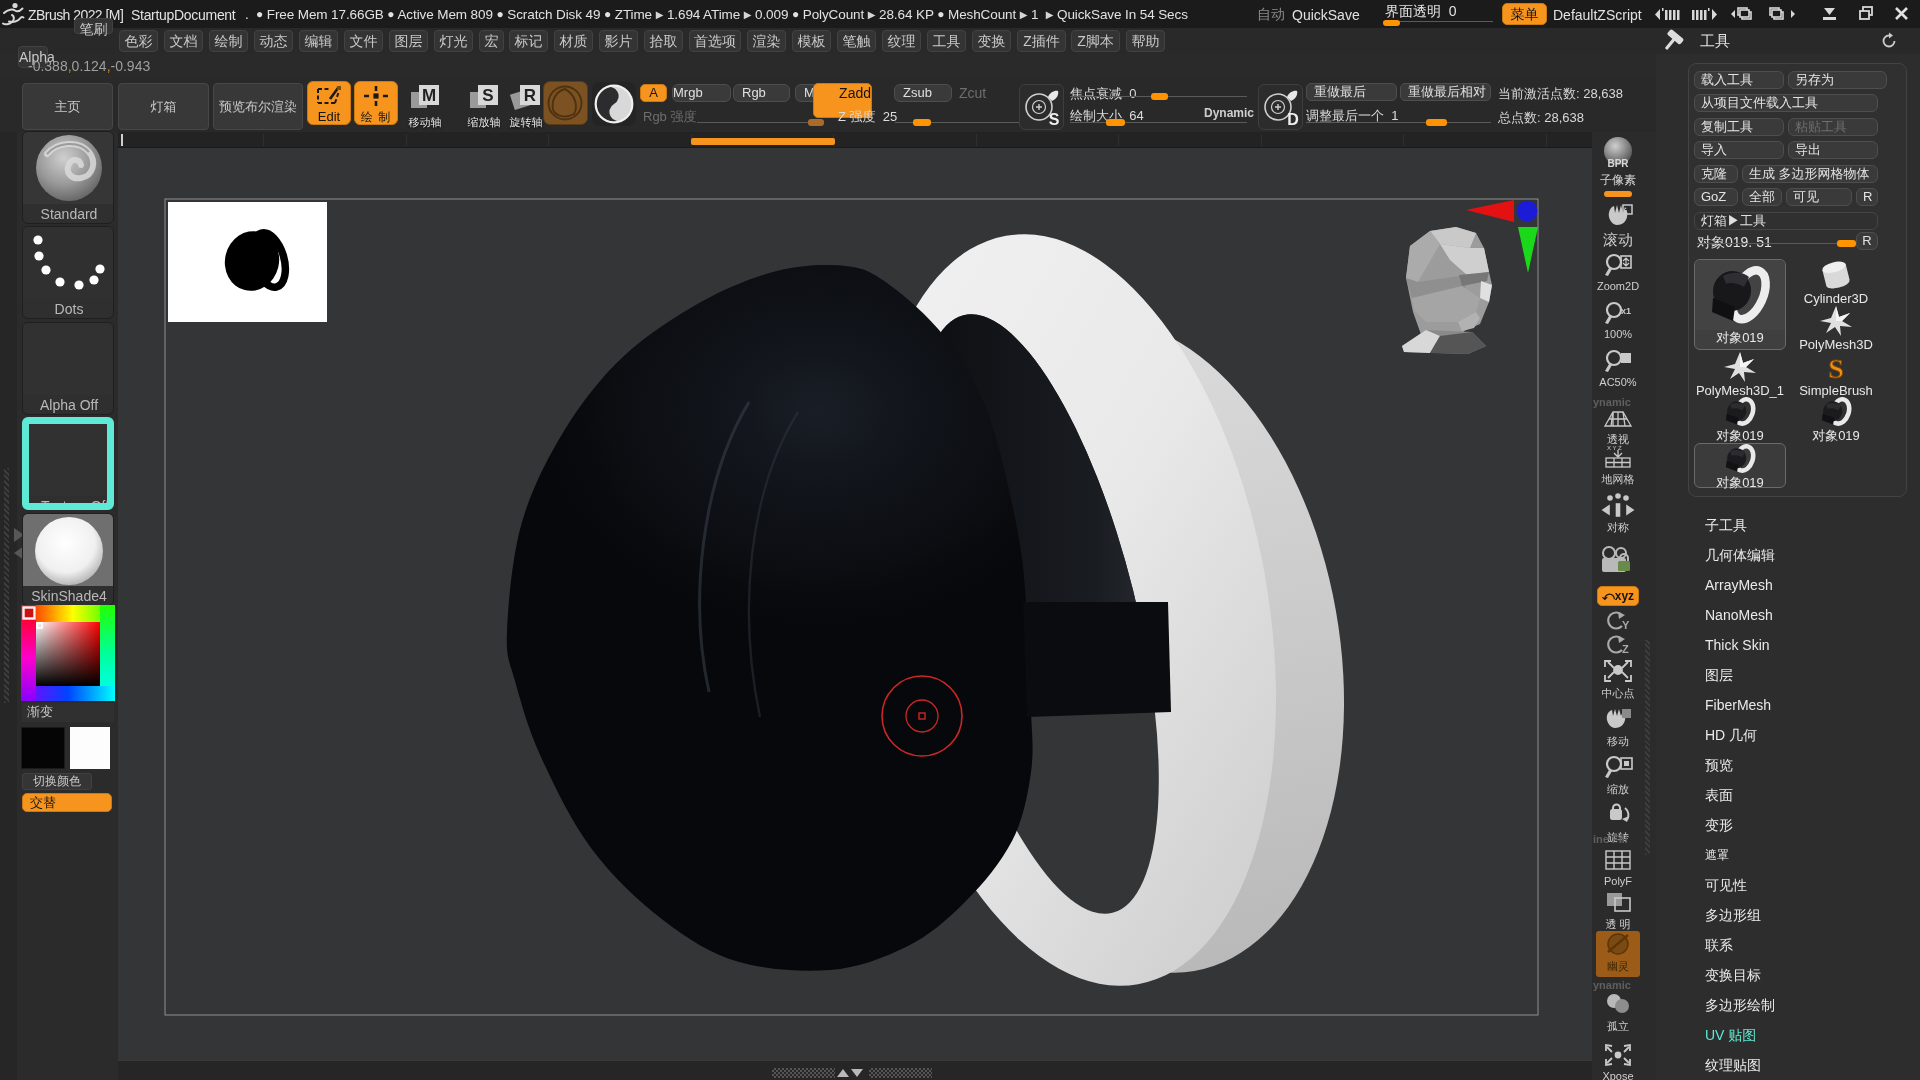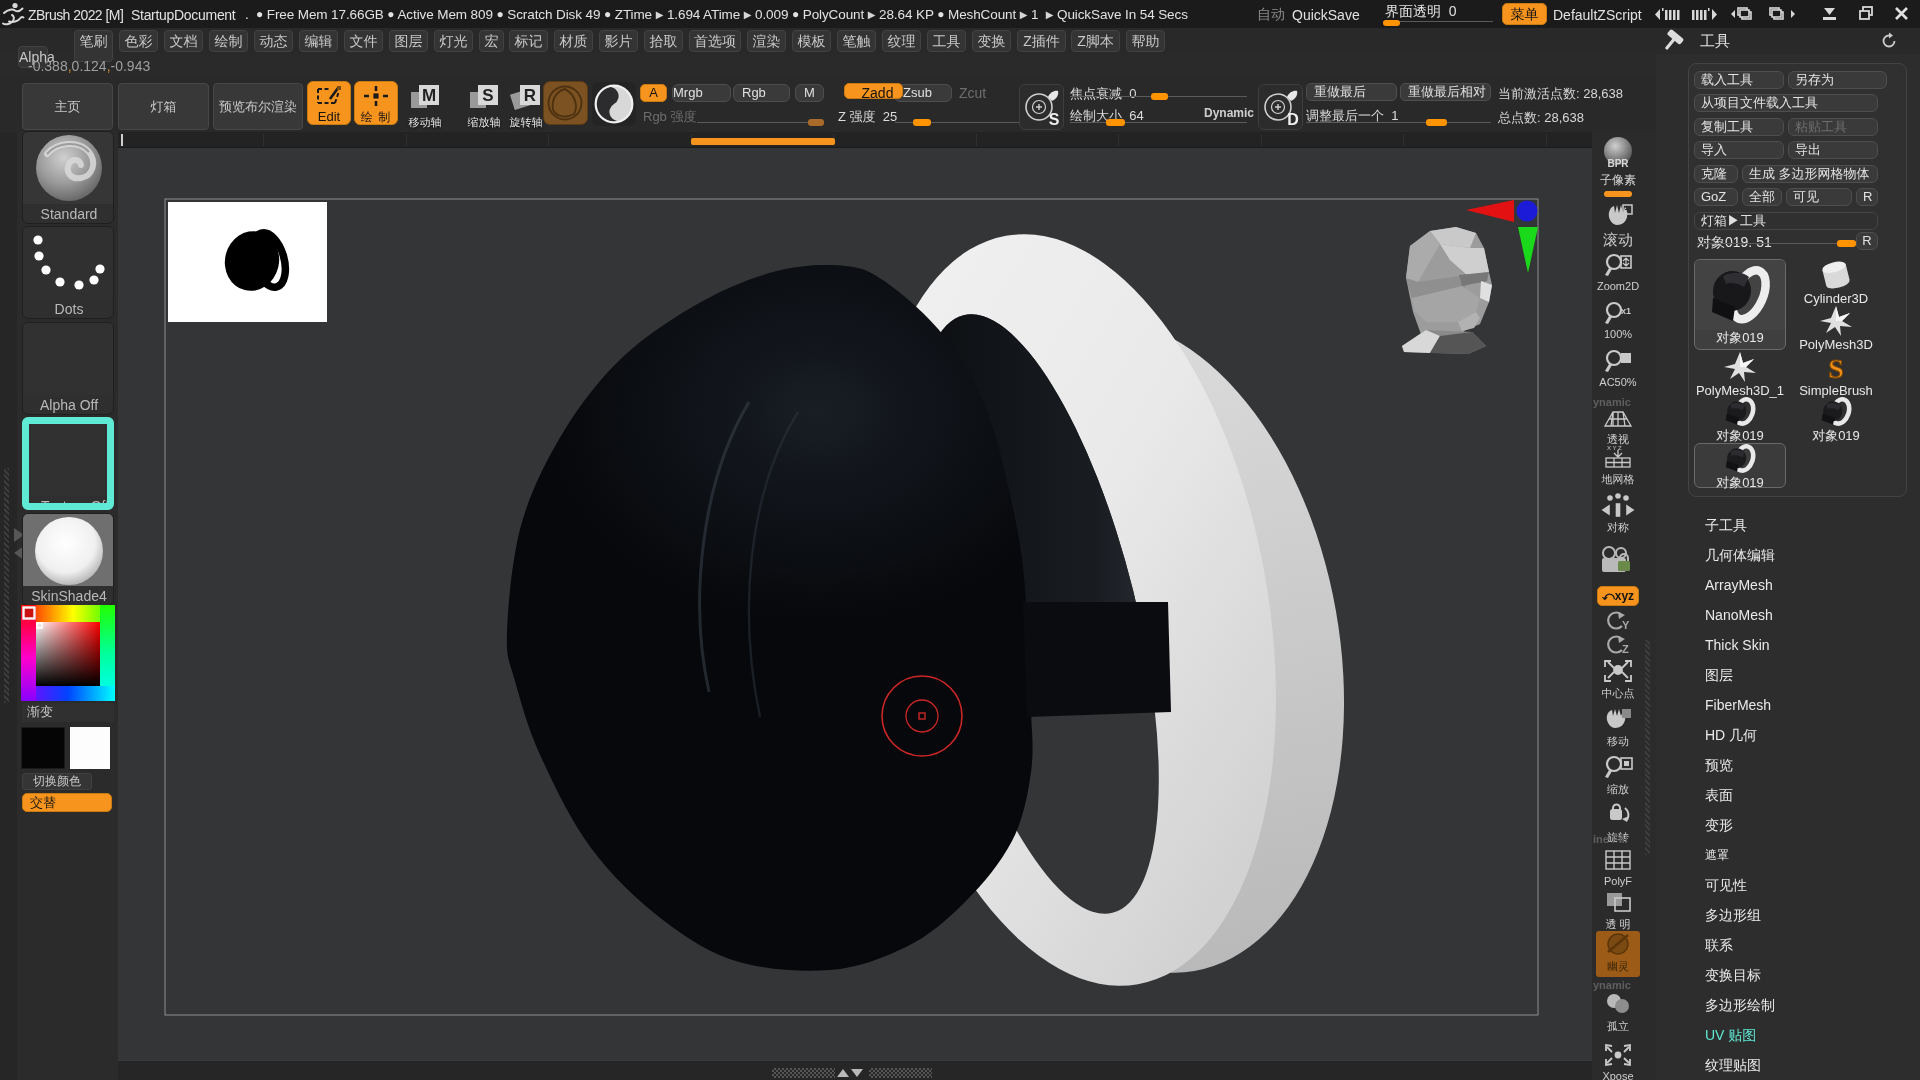--- a/index.html
+++ b/index.html
@@ -68,21 +68,21 @@
   </svg>
 <svg class="abs" style="left:1859px;top:6px" width="14" height="14" viewBox="0 0 14 14">
 <rect x="4" y="1" width="9" height="8" fill="none" stroke="#d8d8d8" stroke-width="1.8"></rect>
 <rect x="1" y="5" width="9" height="8" fill="#1b1b1b" stroke="#d8d8d8" stroke-width="1.8"></rect>
   </svg>
 <svg class="abs" style="left:1895px;top:7px" width="13" height="13" viewBox="0 0 13 13">
 <path d="M1,1 L12,12 M12,1 L1,12" stroke="#e0e0e0" stroke-width="2.6"></path>
   </svg>
 <div class="abs" style="left:0;top:28px;width:1920px;height:26px;background:#292929"></div>
 <div class="btn" style="left:18px;top:46px;width:30px;height:22px;line-height:20px">Alpha</div>
-<div class="btn" style="left:74px;top:30px;width:39px;height:32px;line-height:20px">笔刷</div>
+<div class="btn" style="left:74px;top:18px;width:39px;height:16px;line-height:20px">笔刷</div>
 <div class="btn" style="left:119px;top:30px;width:39px;height:22px;line-height:20px">色彩</div>
 <div class="btn" style="left:164px;top:30px;width:39px;height:22px;line-height:20px">文档</div>
 <div class="btn" style="left:209px;top:30px;width:39px;height:22px;line-height:20px">绘制</div>
 <div class="btn" style="left:254px;top:30px;width:39px;height:22px;line-height:20px">动态</div>
 <div class="btn" style="left:299px;top:30px;width:39px;height:22px;line-height:20px">编辑</div>
 <div class="btn" style="left:344px;top:30px;width:39px;height:22px;line-height:20px">文件</div>
 <div class="btn" style="left:389px;top:30px;width:39px;height:22px;line-height:20px">图层</div>
 <div class="btn" style="left:434px;top:30px;width:39px;height:22px;line-height:20px">灯光</div>
 <div class="btn" style="left:479px;top:30px;width:25px;height:22px;line-height:20px">宏</div>
 <div class="btn" style="left:509px;top:30px;width:39px;height:22px;line-height:20px">标记</div>
@@ -164,21 +164,21 @@
 <g transform="rotate(-30 24 24)">
 <path d="M24,4 A20,20 0 0 0 24,44 A10,10 0 0 1 24,24 A10,10 0 0 0 24,4 Z" fill="#2c2c2e"></path>
 </g>
 <circle cx="24" cy="24" r="20" fill="none" stroke="#f0f0f0" stroke-width="2.4"></circle>
 </svg>
 <div class="orangebtn" style="left:640px;top:84px;width:27px;height:18px;font-size:13px;line-height:16px">A</div>
 <div class="tbtn" style="left:672px;top:84px;width:59px;line-height:16px;text-align:left;padding-left:0">Mrgb</div>
 <div class="tbtn" style="left:733px;top:84px;width:57px;line-height:16px;text-align:left;padding-left:8px">Rgb</div>
 <div class="tbtn" style="left:795px;top:84px;width:29px;line-height:16px;text-align:left;padding-left:8px">M</div>
 <div class="tbtn" style="left:894px;top:84px;width:58px;line-height:16px;text-align:left;padding-left:8px">Zsub</div>
-<div class="orangebtn" style="left:844px;top:83px;width:59px;height:16px;font-size:14px;line-height:18px;text-align:center;padding-left:8px">Zadd</div>
+<div class="orangebtn" style="left:813px;top:83px;width:59px;height:35px;font-size:14px;line-height:18px;text-align:right;padding-left:8px">Zadd</div>
 <div class="abs" style="left:959px;top:85px;color:#6e6e6e;font-size:14px;white-space:nowrap;">Zcut</div>
 <div class="abs" style="left:643px;top:108px;color:#6e6e6e;font-size:13px;white-space:nowrap;">Rgb 强度</div>
 <div class="track" style="left:697px;top:122px;width:127px"></div>
 <div class="knob" style="left:808px;top:119px;width:16px;background:#a96a2a"></div>
 <div class="abs" style="left:838px;top:108px;color:#dcdcdc;font-size:13px;white-space:nowrap;">Z 强度&nbsp; 25</div>
 <div class="track" style="left:895px;top:122px;width:125px"></div>
 <div class="knob" style="left:913px;top:119px;width:18px"></div>
 <div class="abs" style="left:1019px;top:84px;width:45px;height:46px;background:#2c2c2c;border:1px solid #3e3e3e;border-radius:6px">
 <svg width="43" height="44" viewBox="0 0 43 44">
 <circle cx="19" cy="22" r="13" fill="none" stroke="#cfcfcf" stroke-width="1.6"></circle>

